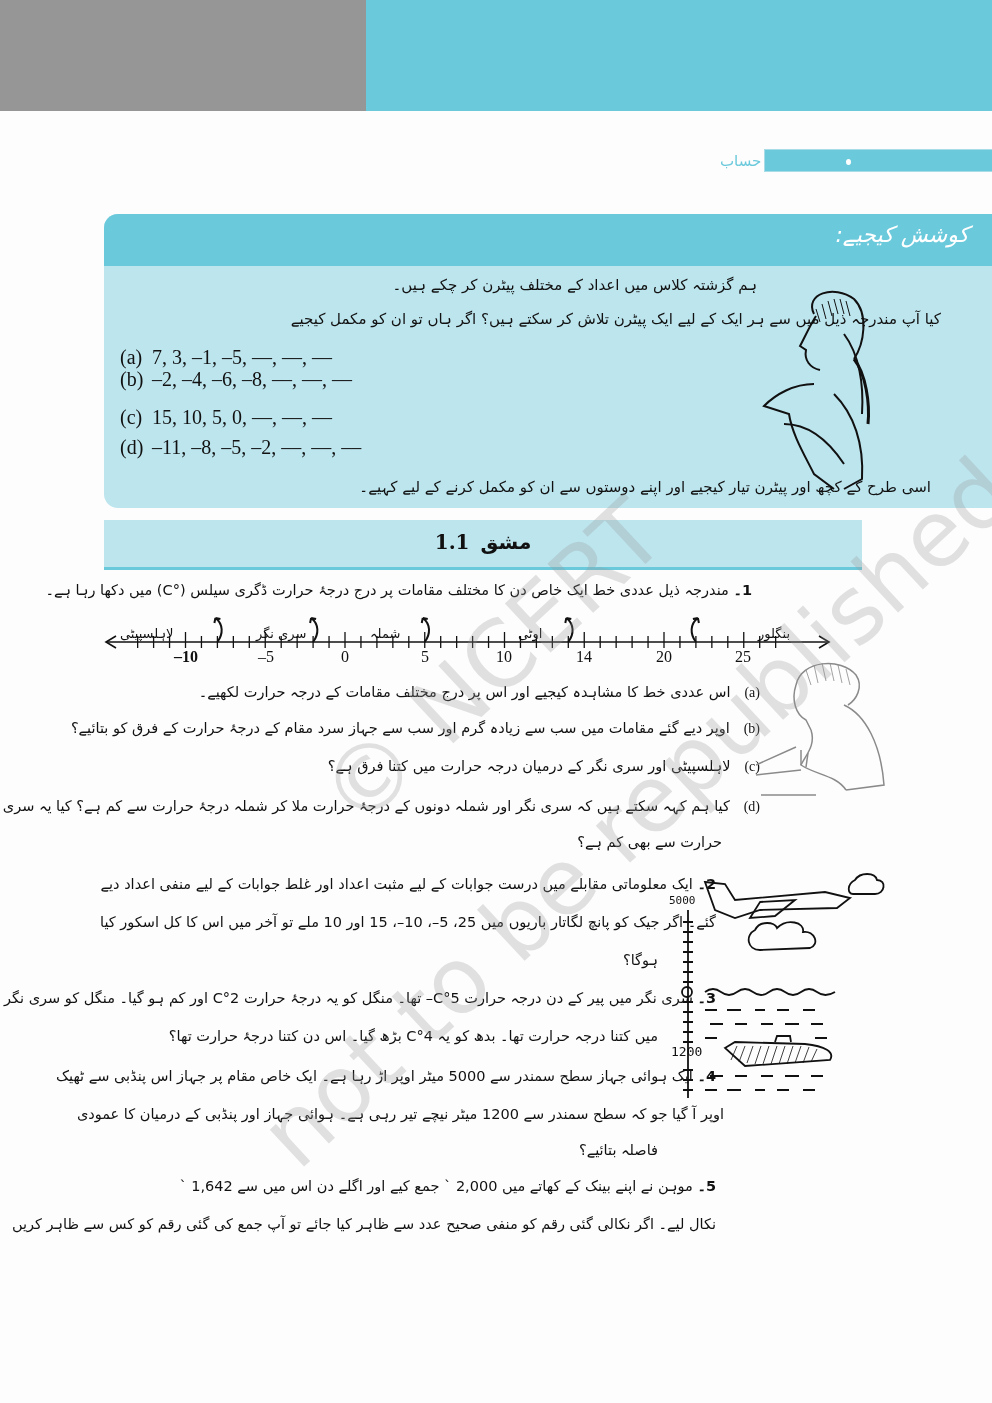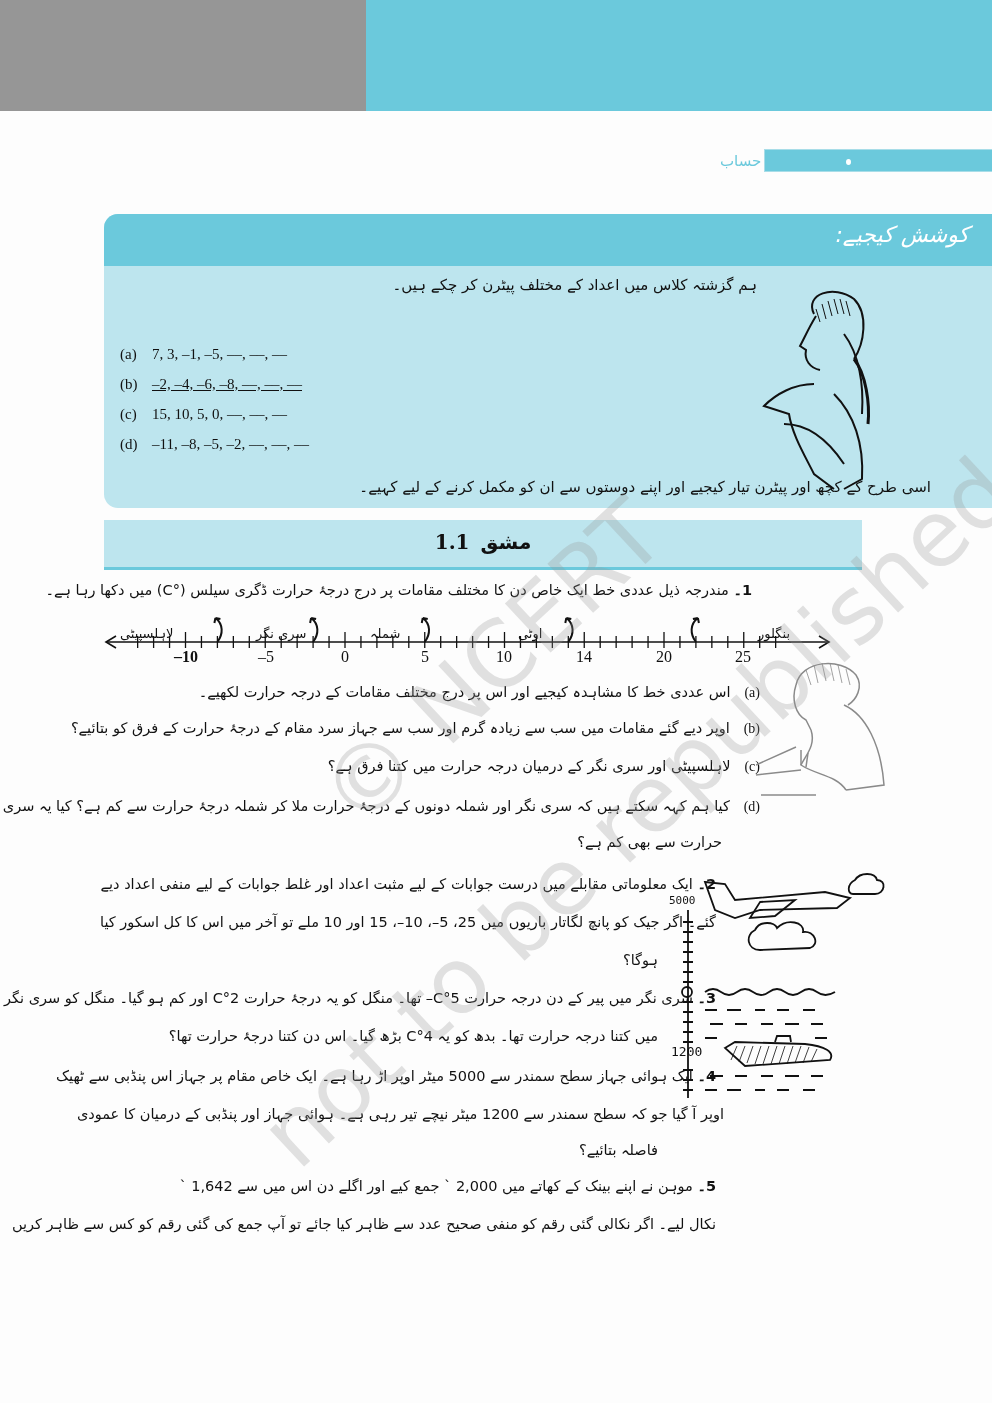--- a/index.html
+++ b/index.html
@@ -15,21 +15,21 @@
   .running-head { position: absolute; top: 149px; left: 720px; height: 23px; display: flex; align-items: center; text-align: right; }
   .running-head .title { font-size: 15px; color: #6bc9dc; margin-right: 6px; }
   .running-head .bar { position: absolute; left: 44px; top: 0; width: 248px; height: 23px; background: #6bc9dc; border: 1px solid #a8dde8; }
   .running-head .dot { position: absolute; left: 81px; top: 9px; width: 5px; height: 6px; border-radius: 50%; background: #fff; }
 
   
   .try-box { position: absolute; left: 104px; top: 214px; width: 937px; height: 294px; border-radius: 14px; background: #bde5ee; overflow: hidden; }
   .try-head { height: 52px; background: #6bc9dc; position: relative; }
   .try-head .t { position: absolute; right: 72px; top: 8px; font-size: 22px; color: #fff; font-style: italic; }
   .try-line { position: absolute; font-size: 15px; white-space: nowrap; }
-  .seq { position: absolute; left: 16px; font-size: 15px; white-space: nowrap; }
+  .seq { position: absolute; left: 16px; font-size: 20px; white-space: nowrap; }
   .seq .lbl { display: inline-block; width: 32px; }
 
   
   .ex-head { position: absolute; left: 104px; top: 520px; width: 758px; height: 50px; background: #bde5ee; border-bottom: 3px solid #6bc9dc; }
   .ex-head .t { position: absolute; left: 0; right: 0; top: 10px; text-align: center; font-size: 20px; font-weight: bold; }
   .ex-head .t .num { font-family: "DejaVu Serif", serif; font-weight: bold; margin-right: 4px; }
 
   .txt { position: absolute; font-size: 14.5px; white-space: nowrap; }
   .q-num { font-family: "DejaVu Sans", sans-serif; font-weight: bold; }
   .sub-lbl { font-family: "Liberation Serif", serif; font-size: 14px; }
@@ -55,25 +55,26 @@
   <div class="bar">
     <div class="dot"></div>
   </div>
 </div>
 
 <div class="try-box">
   <div class="try-head">
     <span class="t urdu">کوشش کیجیے:</span>
   </div>
   <div class="try-line urdu" style="right:284px; top:62px;">ہم گزشتہ کلاس میں اعداد کے مختلف پیٹرن کر چکے ہیں۔</div>
+  <div class="try-line urdu" style="right:100px; top:96px;">کیا آپ مندرجہ ذیل میں سے ہر ایک کے لیے ایک پیٹرن تلاش کر سکتے ہیں؟ اگر ہاں تو ان کو مکمل کیجیے</div>
 
   <div class="seq latin" style="top:132px;">
     <span class="lbl">(a)</span><span>7, 3, –1, –5, ––, ––, ––</span>
   </div>
-  <div class="seq latin" style="top:162px;text-decoration:underline;">
+  <div class="seq latin" style="top:154px;">
     <span class="lbl">(b)</span><span>–2, –4, –6, –8, ––, ––, ––</span>
   </div>
   <div class="seq latin" style="top:192px;">
     <span class="lbl">(c)</span><span>15, 10, 5, 0, ––, ––, ––</span>
   </div>
   <div class="seq latin" style="top:222px;">
     <span class="lbl">(d)</span><span>–11, –8, –5, –2, ––, ––, ––</span>
   </div>
 
   <div class="try-line urdu" style="right:110px; top:264px;">اسی طرح کے کچھ اور پیٹرن تیار کیجیے اور اپنے دوستوں سے ان کو مکمل کرنے کے لیے کہیے۔</div>

